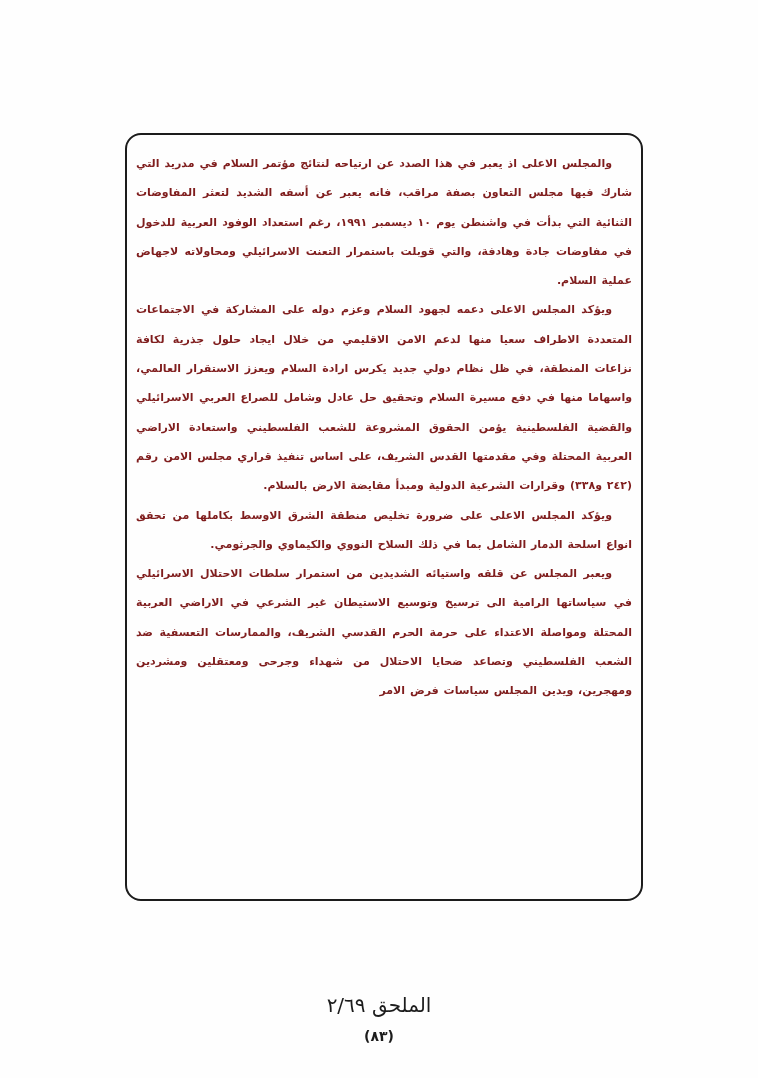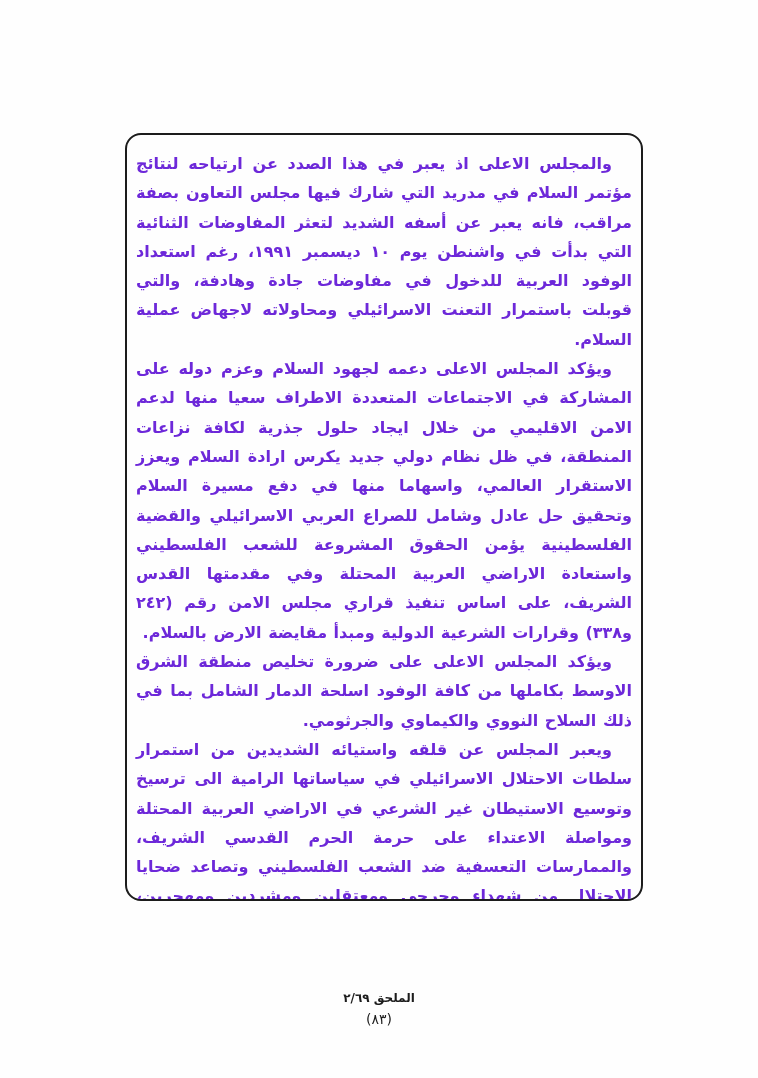--- a/index.html
+++ b/index.html
@@ -28,58 +28,59 @@
     box-sizing: border-box;
     border: 2px solid #1c1c1c;
     border-radius: 16px;
     padding: 14px 9px 0 9px;
     overflow: hidden;
     direction: rtl;
     background: transparent;
   }
   .para {
     margin: 0;
-    font-size: 16px;
+    font-size: 11px;
     line-height: 29.3px;
     text-align: justify;
     text-indent: 20px;
-    color: #6d28d9;
+    color: #7f1d1d;
     font-weight: bold;
     word-spacing: 1px;
   }
   .footer {
     position: absolute;
     left: 0;
     top: 988px;
     width: 758px;
     text-align: center;
     direction: rtl;
     color: #1c1c1c;
   }
   .appendix-label {
-    font-size: 12px;
-    font-weight: bold;
+    font-size: 20px;
+    font-weight: normal;
     line-height: 20px;
+    margin-top: 7px;
   }
   .page-number {
     font-size: 14px;
-    font-weight: normal;
+    font-weight: bold;
     line-height: 18px;
-    margin-top: 2px;
+    margin-top: 12px;
   }
 </style>
 </head>
 <body>
 
 <div class="page">
 
   <div class="doc-box" dir="rtl" lang="ar">
     <p class="para">والمجلس الاعلى اذ يعبر في هذا الصدد عن ارتياحه لنتائج مؤتمر السلام في مدريد التي شارك فيها مجلس التعاون بصفة مراقب، فانه يعبر عن أسفه الشديد لتعثر المفاوضات الثنائية التي بدأت في واشنطن يوم ١٠ ديسمبر ١٩٩١، رغم استعداد الوفود العربية للدخول في مفاوضات جادة وهادفة، والتي قوبلت باستمرار التعنت الاسرائيلي ومحاولاته لاجهاض عملية السلام.</p>
     <p class="para">ويؤكد المجلس الاعلى دعمه لجهود السلام وعزم دوله على المشاركة في الاجتماعات المتعددة الاطراف سعيا منها لدعم الامن الاقليمي من خلال ايجاد حلول جذرية لكافة نزاعات المنطقة، في ظل نظام دولي جديد يكرس ارادة السلام ويعزز الاستقرار العالمي، واسهاما منها في دفع مسيرة السلام وتحقيق حل عادل وشامل للصراع العربي الاسرائيلي والقضية الفلسطينية يؤمن الحقوق المشروعة للشعب الفلسطيني واستعادة الاراضي العربية المحتلة وفي مقدمتها القدس الشريف، على اساس تنفيذ قراري مجلس الامن رقم (٢٤٢ و٣٣٨) وقرارات الشرعية الدولية ومبدأ مقايضة الارض بالسلام.</p>
-    <p class="para">ويؤكد المجلس الاعلى على ضرورة تخليص منطقة الشرق الاوسط بكاملها من كافة الوفود اسلحة الدمار الشامل بما في ذلك السلاح النووي والكيماوي والجرثومي.</p>
+    <p class="para">ويؤكد المجلس الاعلى على ضرورة تخليص منطقة الشرق الاوسط بكاملها من تحقق انواع اسلحة الدمار الشامل بما في ذلك السلاح النووي والكيماوي والجرثومي.</p>
     <p class="para">ويعبر المجلس عن قلقه واستيائه الشديدين من استمرار سلطات الاحتلال الاسرائيلي في سياساتها الرامية الى ترسيخ وتوسيع الاستيطان غير الشرعي في الاراضي العربية المحتلة ومواصلة الاعتداء على حرمة الحرم القدسي الشريف، والممارسات التعسفية ضد الشعب الفلسطيني وتصاعد ضحايا الاحتلال من شهداء وجرحى ومعتقلين ومشردين ومهجرين، ويدين المجلس سياسات فرض الامر</p>
   </div>
 
   <div class="footer" dir="rtl" lang="ar">
     <div class="appendix-label">الملحق ٢/٦٩</div>
     <div class="page-number">(٨٣)</div>
   </div>
 
 </div>
 

